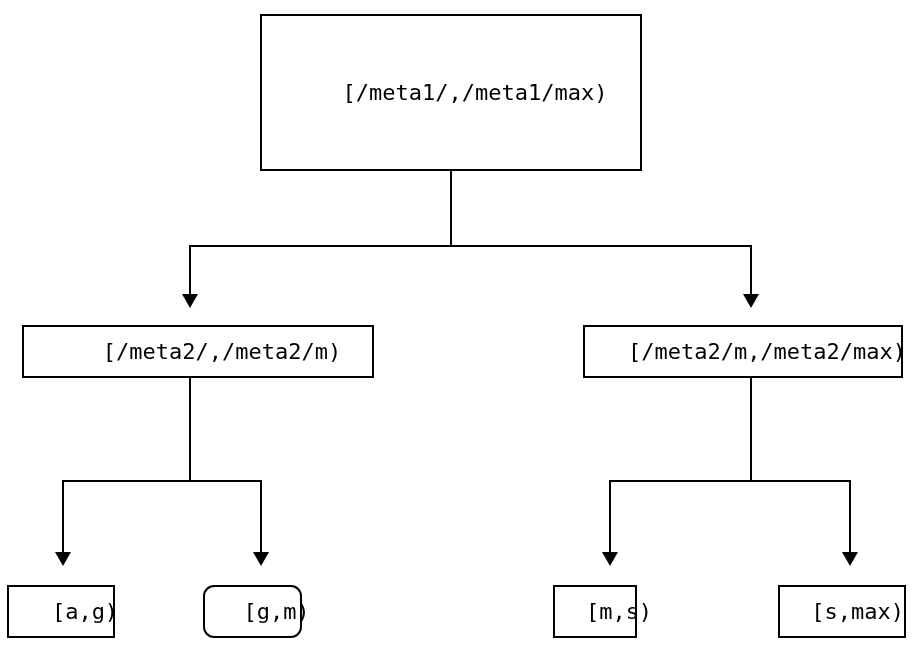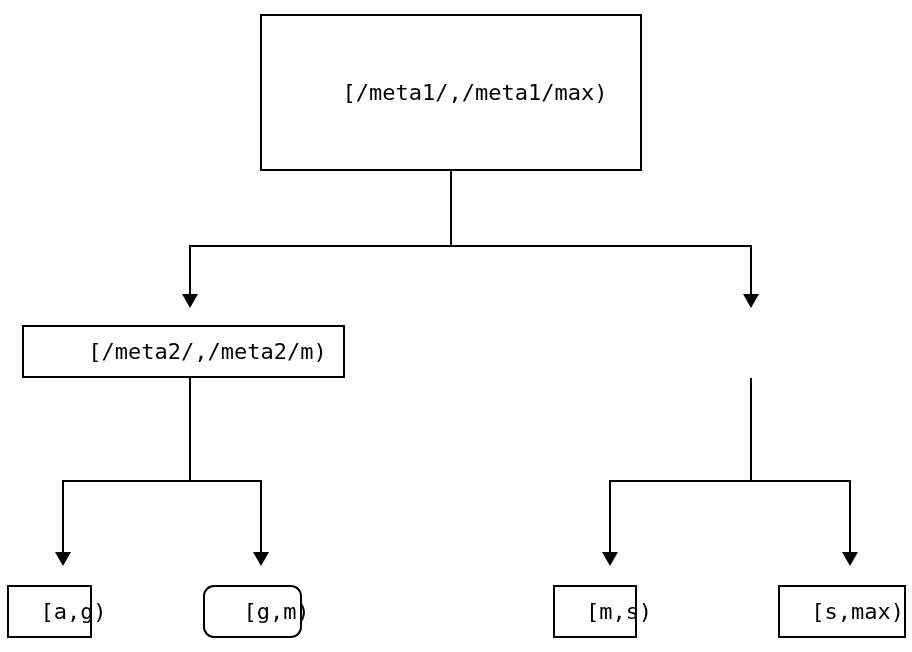--- a/index.html
+++ b/index.html
@@ -37,23 +37,23 @@
     position: absolute;
     width: 0;
     height: 0;
     border-left: 8px solid transparent;
     border-right: 8px solid transparent;
     border-top: 14px solid #000000;
   }
 
   
   .n-root  { left: 260px; top: 14px;  width: 382px; height: 157px; }
-  .n-left  { left: 22px;  top: 325px; width: 323px; height: 53px; }
+  .n-left  { left: 22px;  top: 325px; width: 352px; height: 53px; }
   .n-right { left: 583px; top: 325px; width: 320px; height: 53px; }
-  .n-ag    { left: 7px;   top: 585px; width: 85px; height: 53px; }
+  .n-ag    { left: 7px;   top: 585px; width: 108px; height: 53px; }
   .n-gm    { left: 203px; top: 585px; width: 99px; height: 53px; border-radius: 11px; }
   .n-ms    { left: 553px; top: 585px; width: 84px; height: 53px; }
   .n-smax  { left: 778px; top: 585px; width: 128px; height: 53px; justify-content: flex-end; }
 
   
   .e-root-stem  { left: 450px; top: 171px; width: 2px;   height: 75px; }
   .e-l1-bar     { left: 189px; top: 245px; width: 563px; height: 2px; }
   .e-left-drop  { left: 189px; top: 247px; width: 2px;   height: 47px; }
   .e-right-drop { left: 750px; top: 247px; width: 2px;   height: 47px; }
   .a-left  { left: 182px; top: 294px; }
@@ -81,20 +81,23 @@
 <div class="canvas">
 
   <div class="node n-root">
     <span>[/meta1/,/meta1/max)</span>
   </div>
 
   <div class="node n-left">
     <span>[/meta2/,/meta2/m)</span>
   </div>
 
+  <div class="node n-right">
+    <span>[/meta2/m,/meta2/max)</span>
+  </div>
 
   <div class="node n-ag">
     <span>[a,g)</span>
   </div>
 
   <div class="node n-gm">
     <span>[g,m)</span>
   </div>
 
   <div class="node n-ms">

